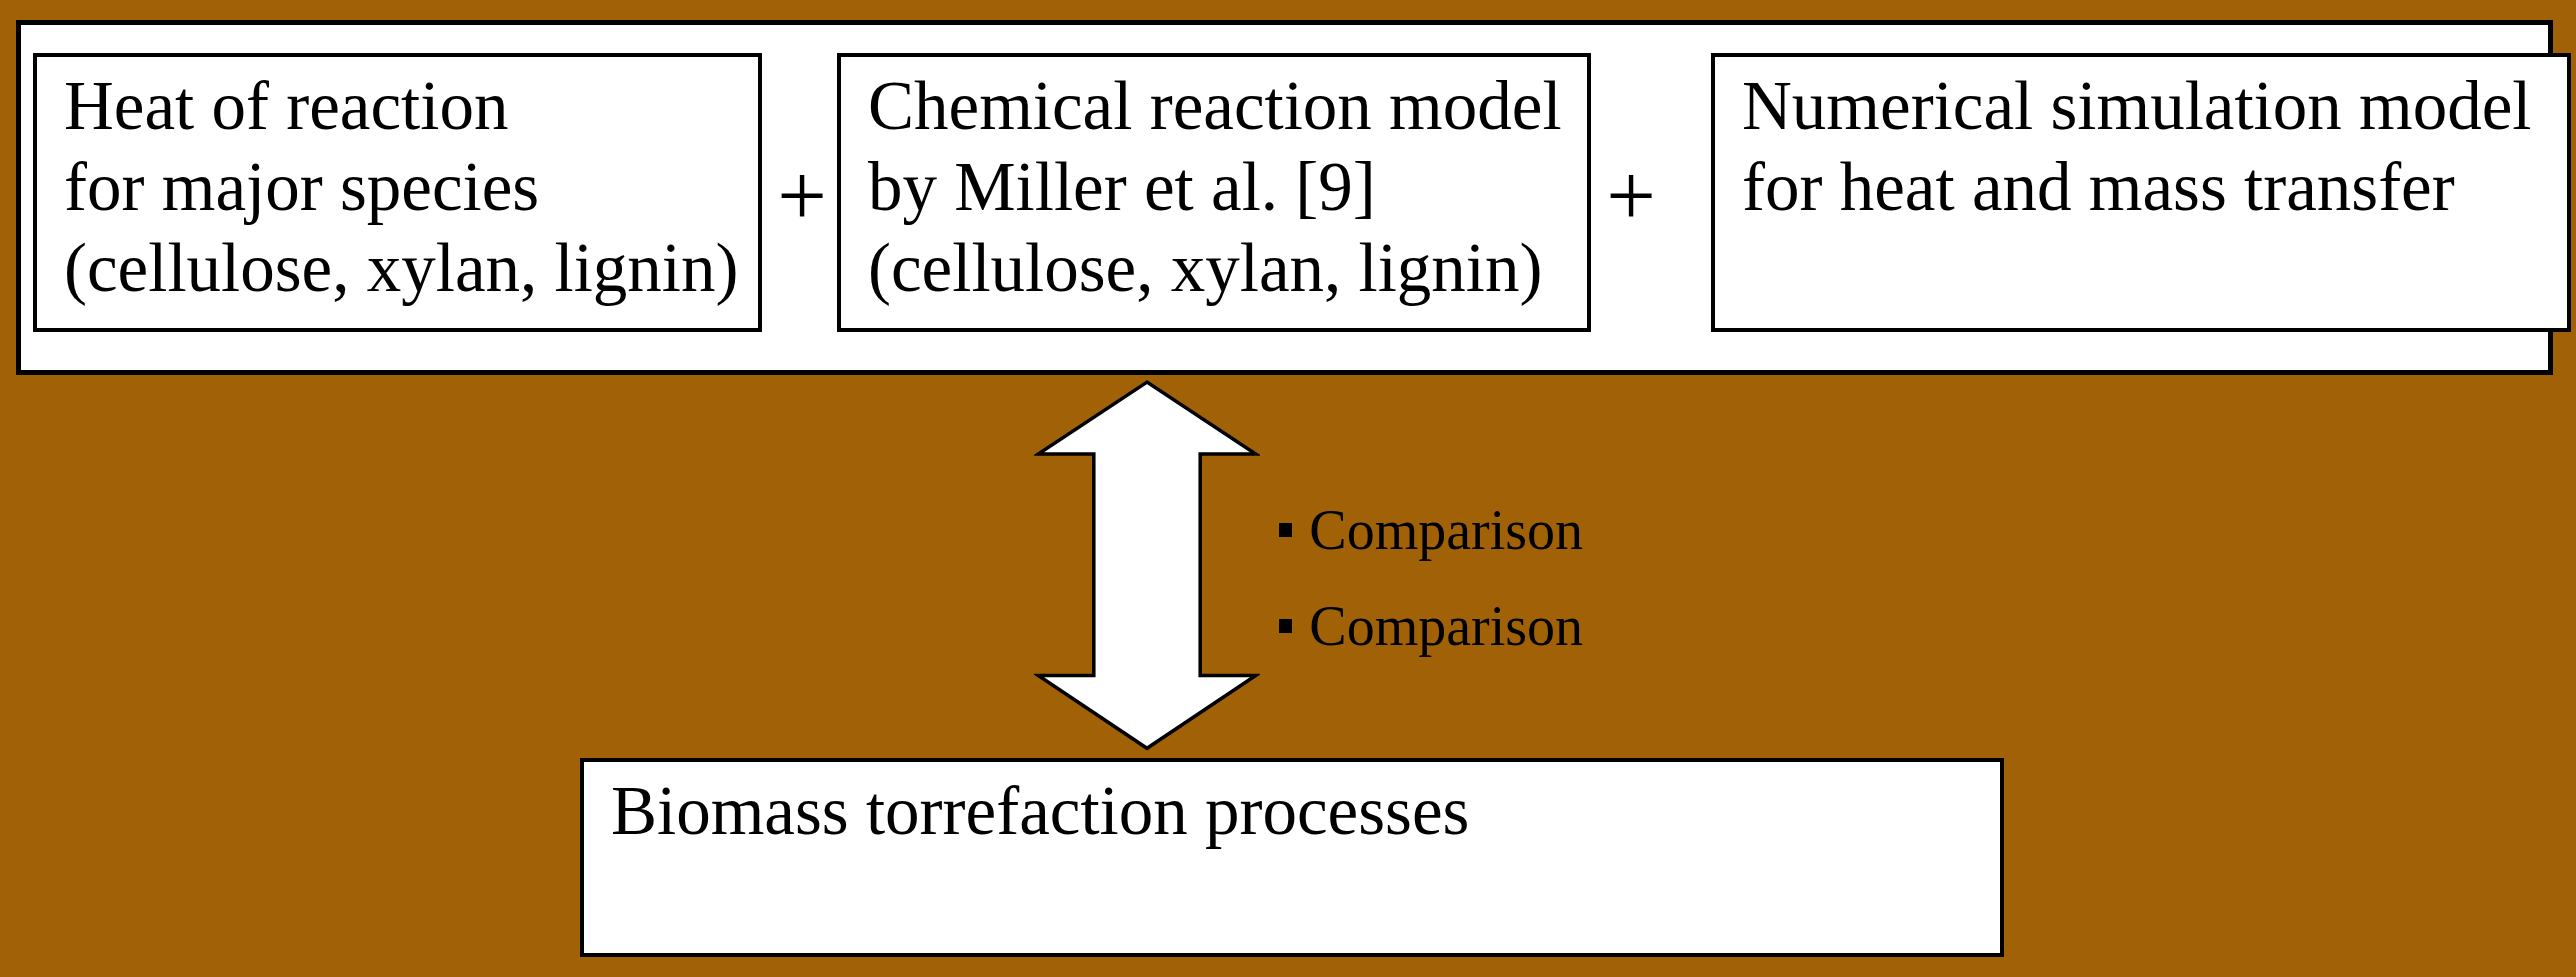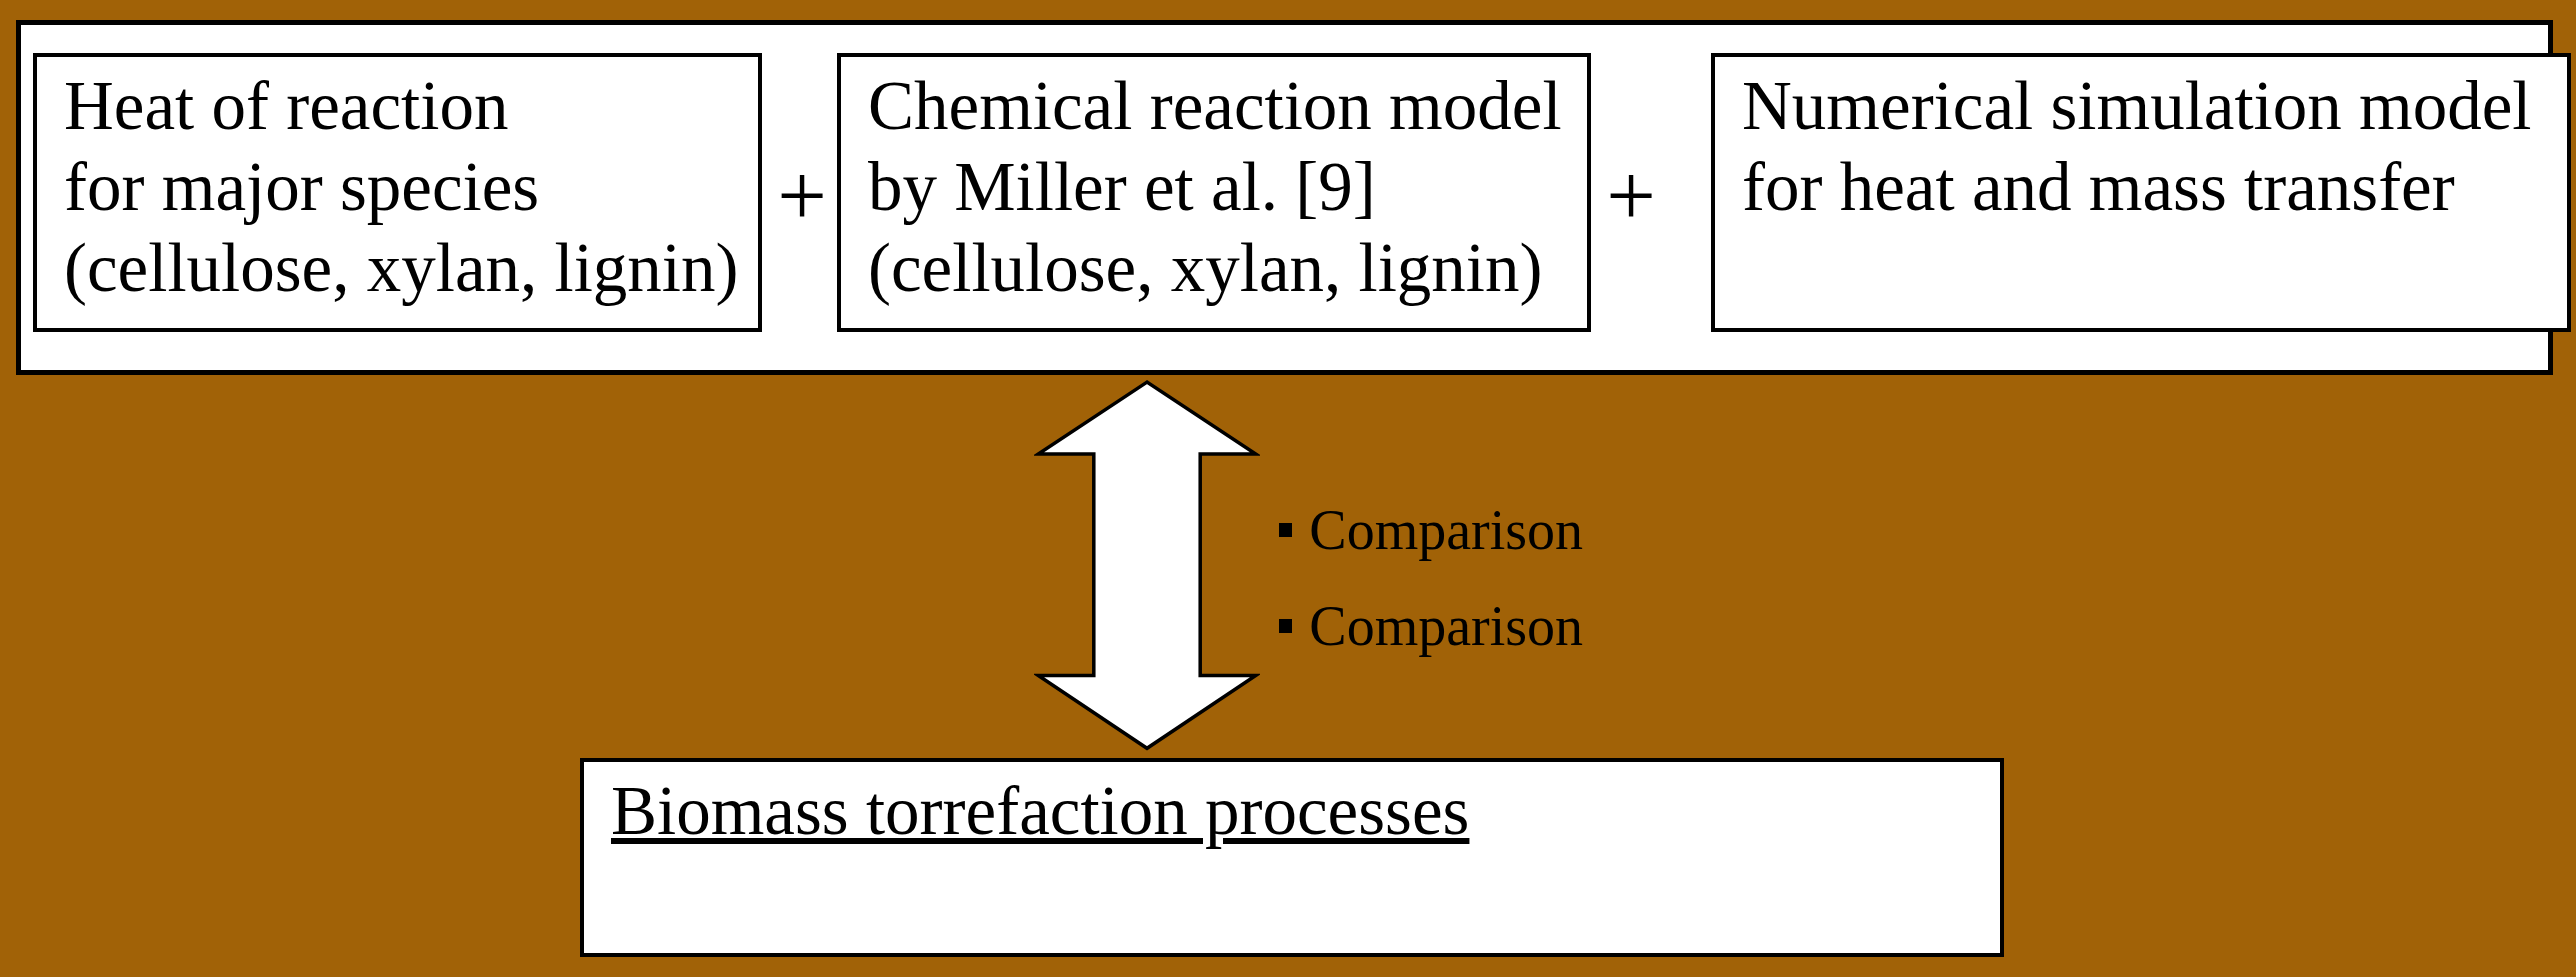--- a/index.html
+++ b/index.html
@@ -71,21 +71,20 @@
     flex: 0 0 auto;
   }
   #bottom-box {
     left: 580px; top: 758px;
     width: 1424px; height: 199px;
     border: 4.7px solid #000000;
     font-size: 69px;
     line-height: 81px;
     padding: 8.6px 7.8px 0 27px;
     white-space: nowrap;
-    text-decoration: underline;
   }
   .line { display: block; }
 </style>
 </head>
 <body>
 
 <div id="canvas">
 
   <div class="box outer-box"></div>
 

